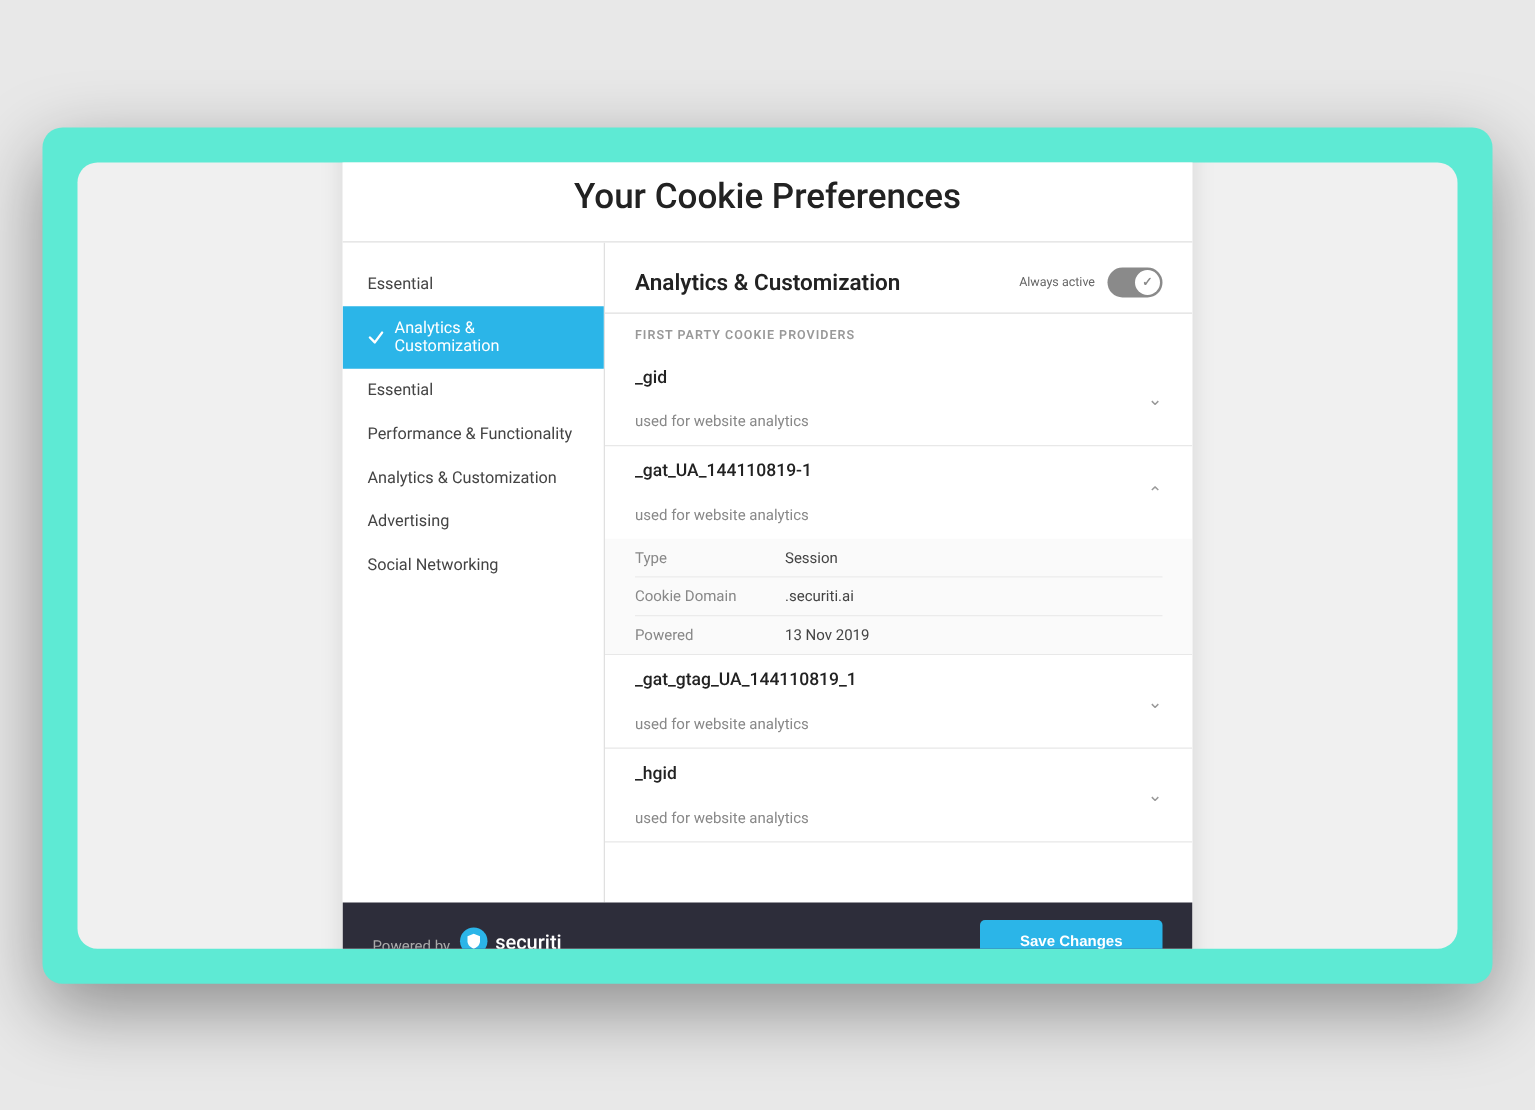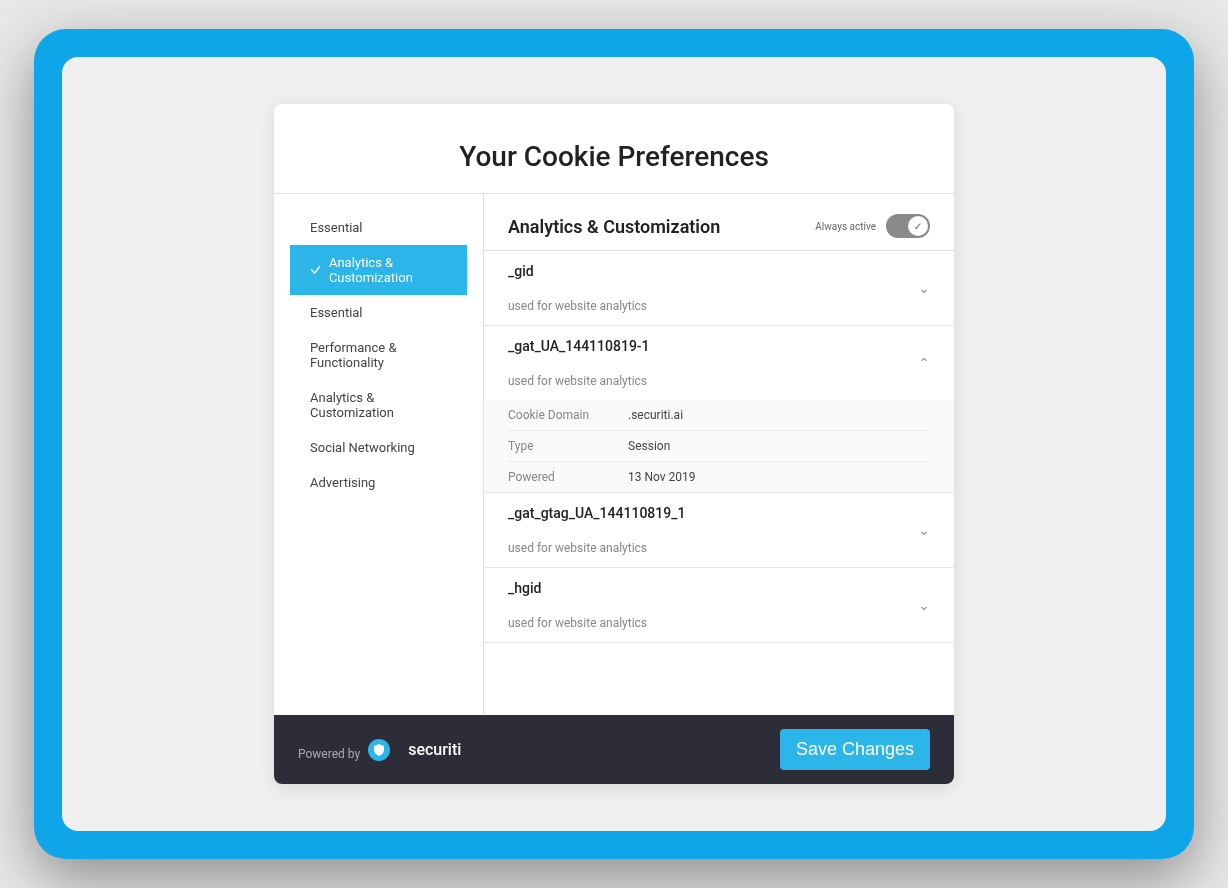--- a/index.html
+++ b/index.html
@@ -9,25 +9,25 @@
       display: flex;
       align-items: center;
       justify-content: center;
       min-height: 100vh;
       width: 1228px;
       height: 888px;
       overflow: hidden;
     }
 
     .device-frame {
-      background: #0ea5e9;
-      border-radius: 32px;
+      background: #5eead4;
+      border-radius: 16px;
       padding: 28px;
       width: 1160px;
-      height: 830px;
+      height: 685px;
       display: flex;
       align-items: center;
       justify-content: center;
       box-shadow: 0 20px 60px rgba(0,0,0,0.4);
     }
 
     .device-screen {
       background: #f0f0f0;
       border-radius: 16px;
       width: 100%;
@@ -64,21 +64,21 @@
     .modal-body {
       display: flex;
       flex: 1;
       overflow: hidden;
     }
 
     .sidebar {
       width: 210px;
       flex-shrink: 0;
       border-right: 1px solid #e0e0e0;
-      padding: 16px 16px;
+      padding: 16px 0;
     }
 
     .sidebar-item {
       padding: 10px 20px;
       font-size: 13px;
       color: #444;
       cursor: pointer;
     }
 
     .sidebar-item.active {
@@ -242,21 +242,21 @@
       display: flex;
       align-items: flex-end;
       gap: 8px;
       color: #aaa;
       font-size: 12px;
     }
 
     .securiti-logo {
       display: flex;
       align-items: center;
-      gap: 18px;
+      gap: 6px;
     }
 
     .securiti-icon {
       width: 22px;
       height: 22px;
       background: #2bb5e8;
       border-radius: 50%;
       display: flex;
       align-items: center;
       justify-content: center;
@@ -268,24 +268,24 @@
     .securiti-name {
       color: #ffffff;
       font-size: 16px;
       font-weight: 500;
     }
 
     .save-button {
       background: #2bb5e8;
       color: white;
       border: none;
-      padding: 10px 16px;
+      padding: 10px 32px;
       border-radius: 4px;
-      font-size: 18px;
-      font-weight: 400;
+      font-size: 12px;
+      font-weight: 700;
       cursor: pointer;
     }
   </style>
 </head>
 <body>
 
 <div class="device-frame">
   <div class="device-screen">
     <div class="modal-container">
 
@@ -308,41 +308,42 @@
           <div class="sidebar-item">
             <span>Essential</span>
           </div>
           <div class="sidebar-item">
             <span>Performance &amp; Functionality</span>
           </div>
           <div class="sidebar-item">
             <span>Analytics &amp; Customization</span>
           </div>
           <div class="sidebar-item">
+            <span>Advertising</span>
+          </div>
+          <div class="sidebar-item">
             <span>Social Networking</span>
-          </div>
-          <div class="sidebar-item">
-            <span>Advertising</span>
           </div>
         </div>
 
         <div class="content-area">
 
           <div class="content-header">
             <span class="content-title">Analytics &amp; Customization</span>
             <div class="always-active-area">
               <span class="always-active-label">Always active</span>
               <div class="toggle">
                 <div class="toggle-knob">
                   <span class="toggle-check">✓</span>
                 </div>
               </div>
             </div>
           </div>
 
+          <div class="section-label">FIRST PARTY COOKIE PROVIDERS</div>
 
           <div class="cookie-list">
 
             <div class="cookie-item">
               <div class="cookie-item-header">
                 <div class="cookie-item-left">
                   <span class="cookie-name">_gid</span>
                   <span class="cookie-desc">used for website analytics</span>
                 </div>
                 <span class="chevron">⌄</span>
@@ -352,26 +353,26 @@
             <div class="cookie-item">
               <div class="cookie-item-header">
                 <div class="cookie-item-left">
                   <span class="cookie-name">_gat_UA_144110819-1</span>
                   <span class="cookie-desc">used for website analytics</span>
                 </div>
                 <span class="chevron">⌃</span>
               </div>
               <div class="cookie-details">
                 <div class="cookie-detail-row">
+                  <span class="cookie-detail-key">Type</span>
+                  <span class="cookie-detail-value">Session</span>
+                </div>
+                <div class="cookie-detail-row">
                   <span class="cookie-detail-key">Cookie Domain</span>
                   <span class="cookie-detail-value">.securiti.ai</span>
-                </div>
-                <div class="cookie-detail-row">
-                  <span class="cookie-detail-key">Type</span>
-                  <span class="cookie-detail-value">Session</span>
                 </div>
                 <div class="cookie-detail-row">
                   <span class="cookie-detail-key">Powered</span>
                   <span class="cookie-detail-value">13 Nov 2019</span>
                 </div>
               </div>
             </div>
 
             <div class="cookie-item">
               <div class="cookie-item-header">

